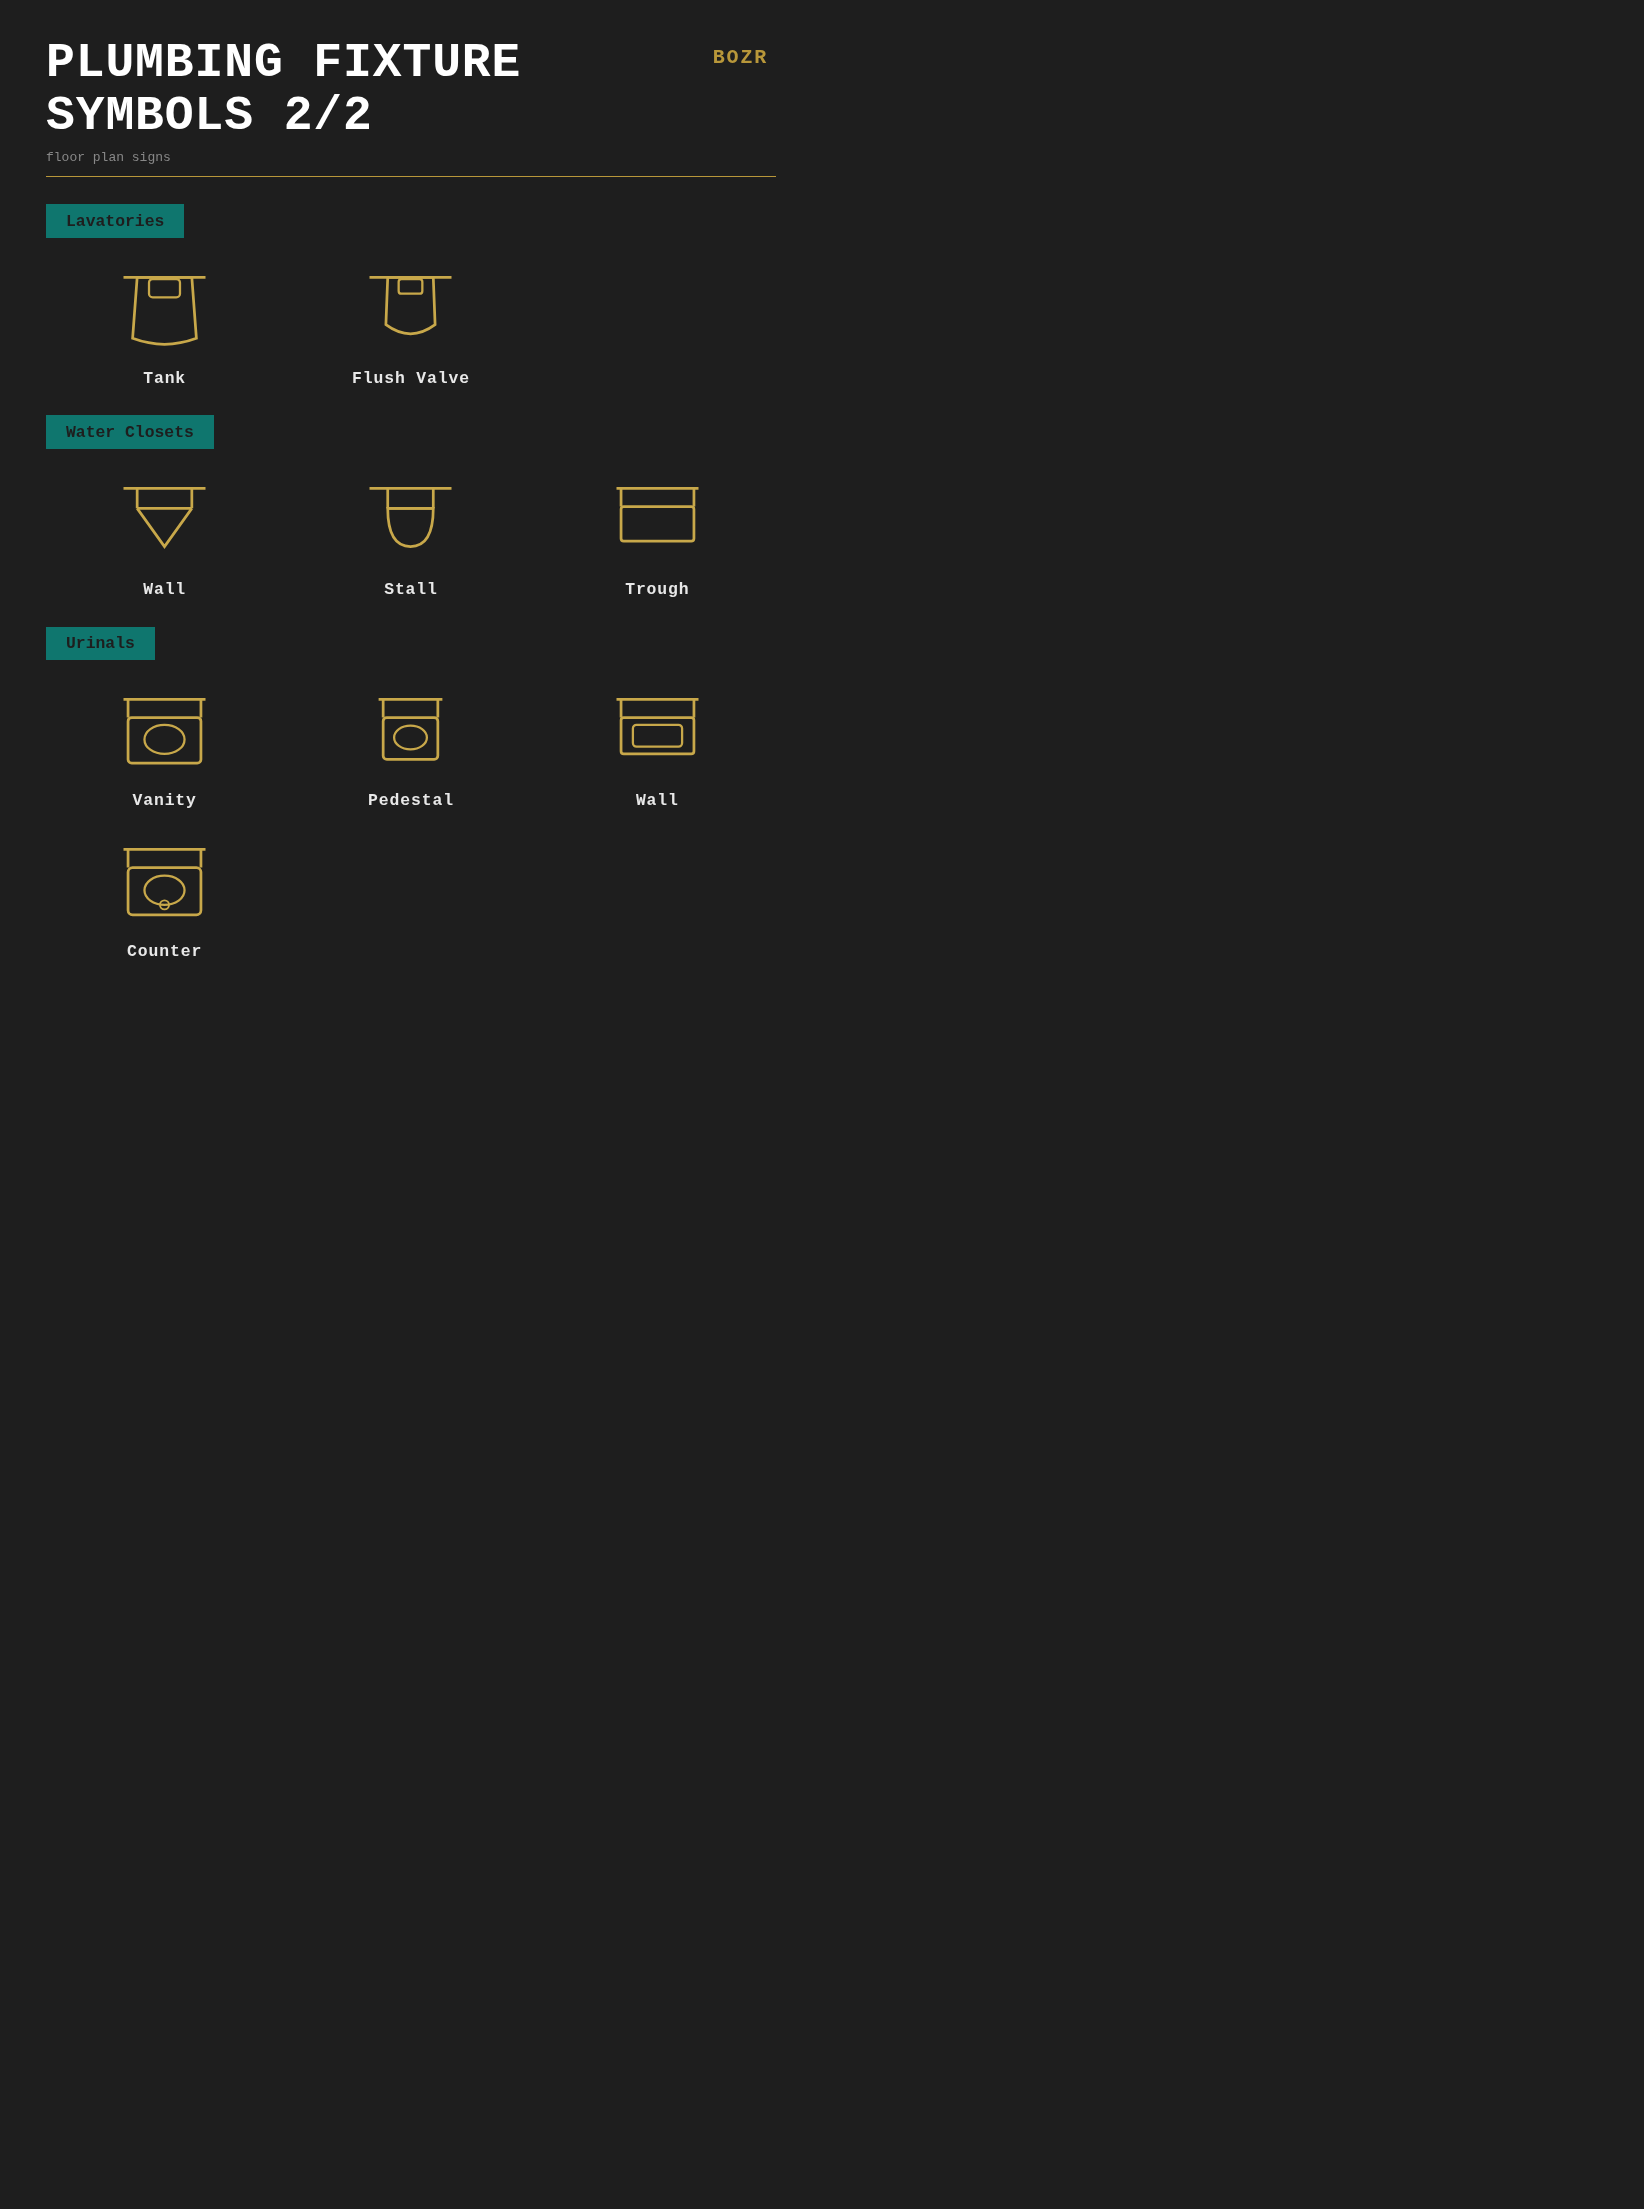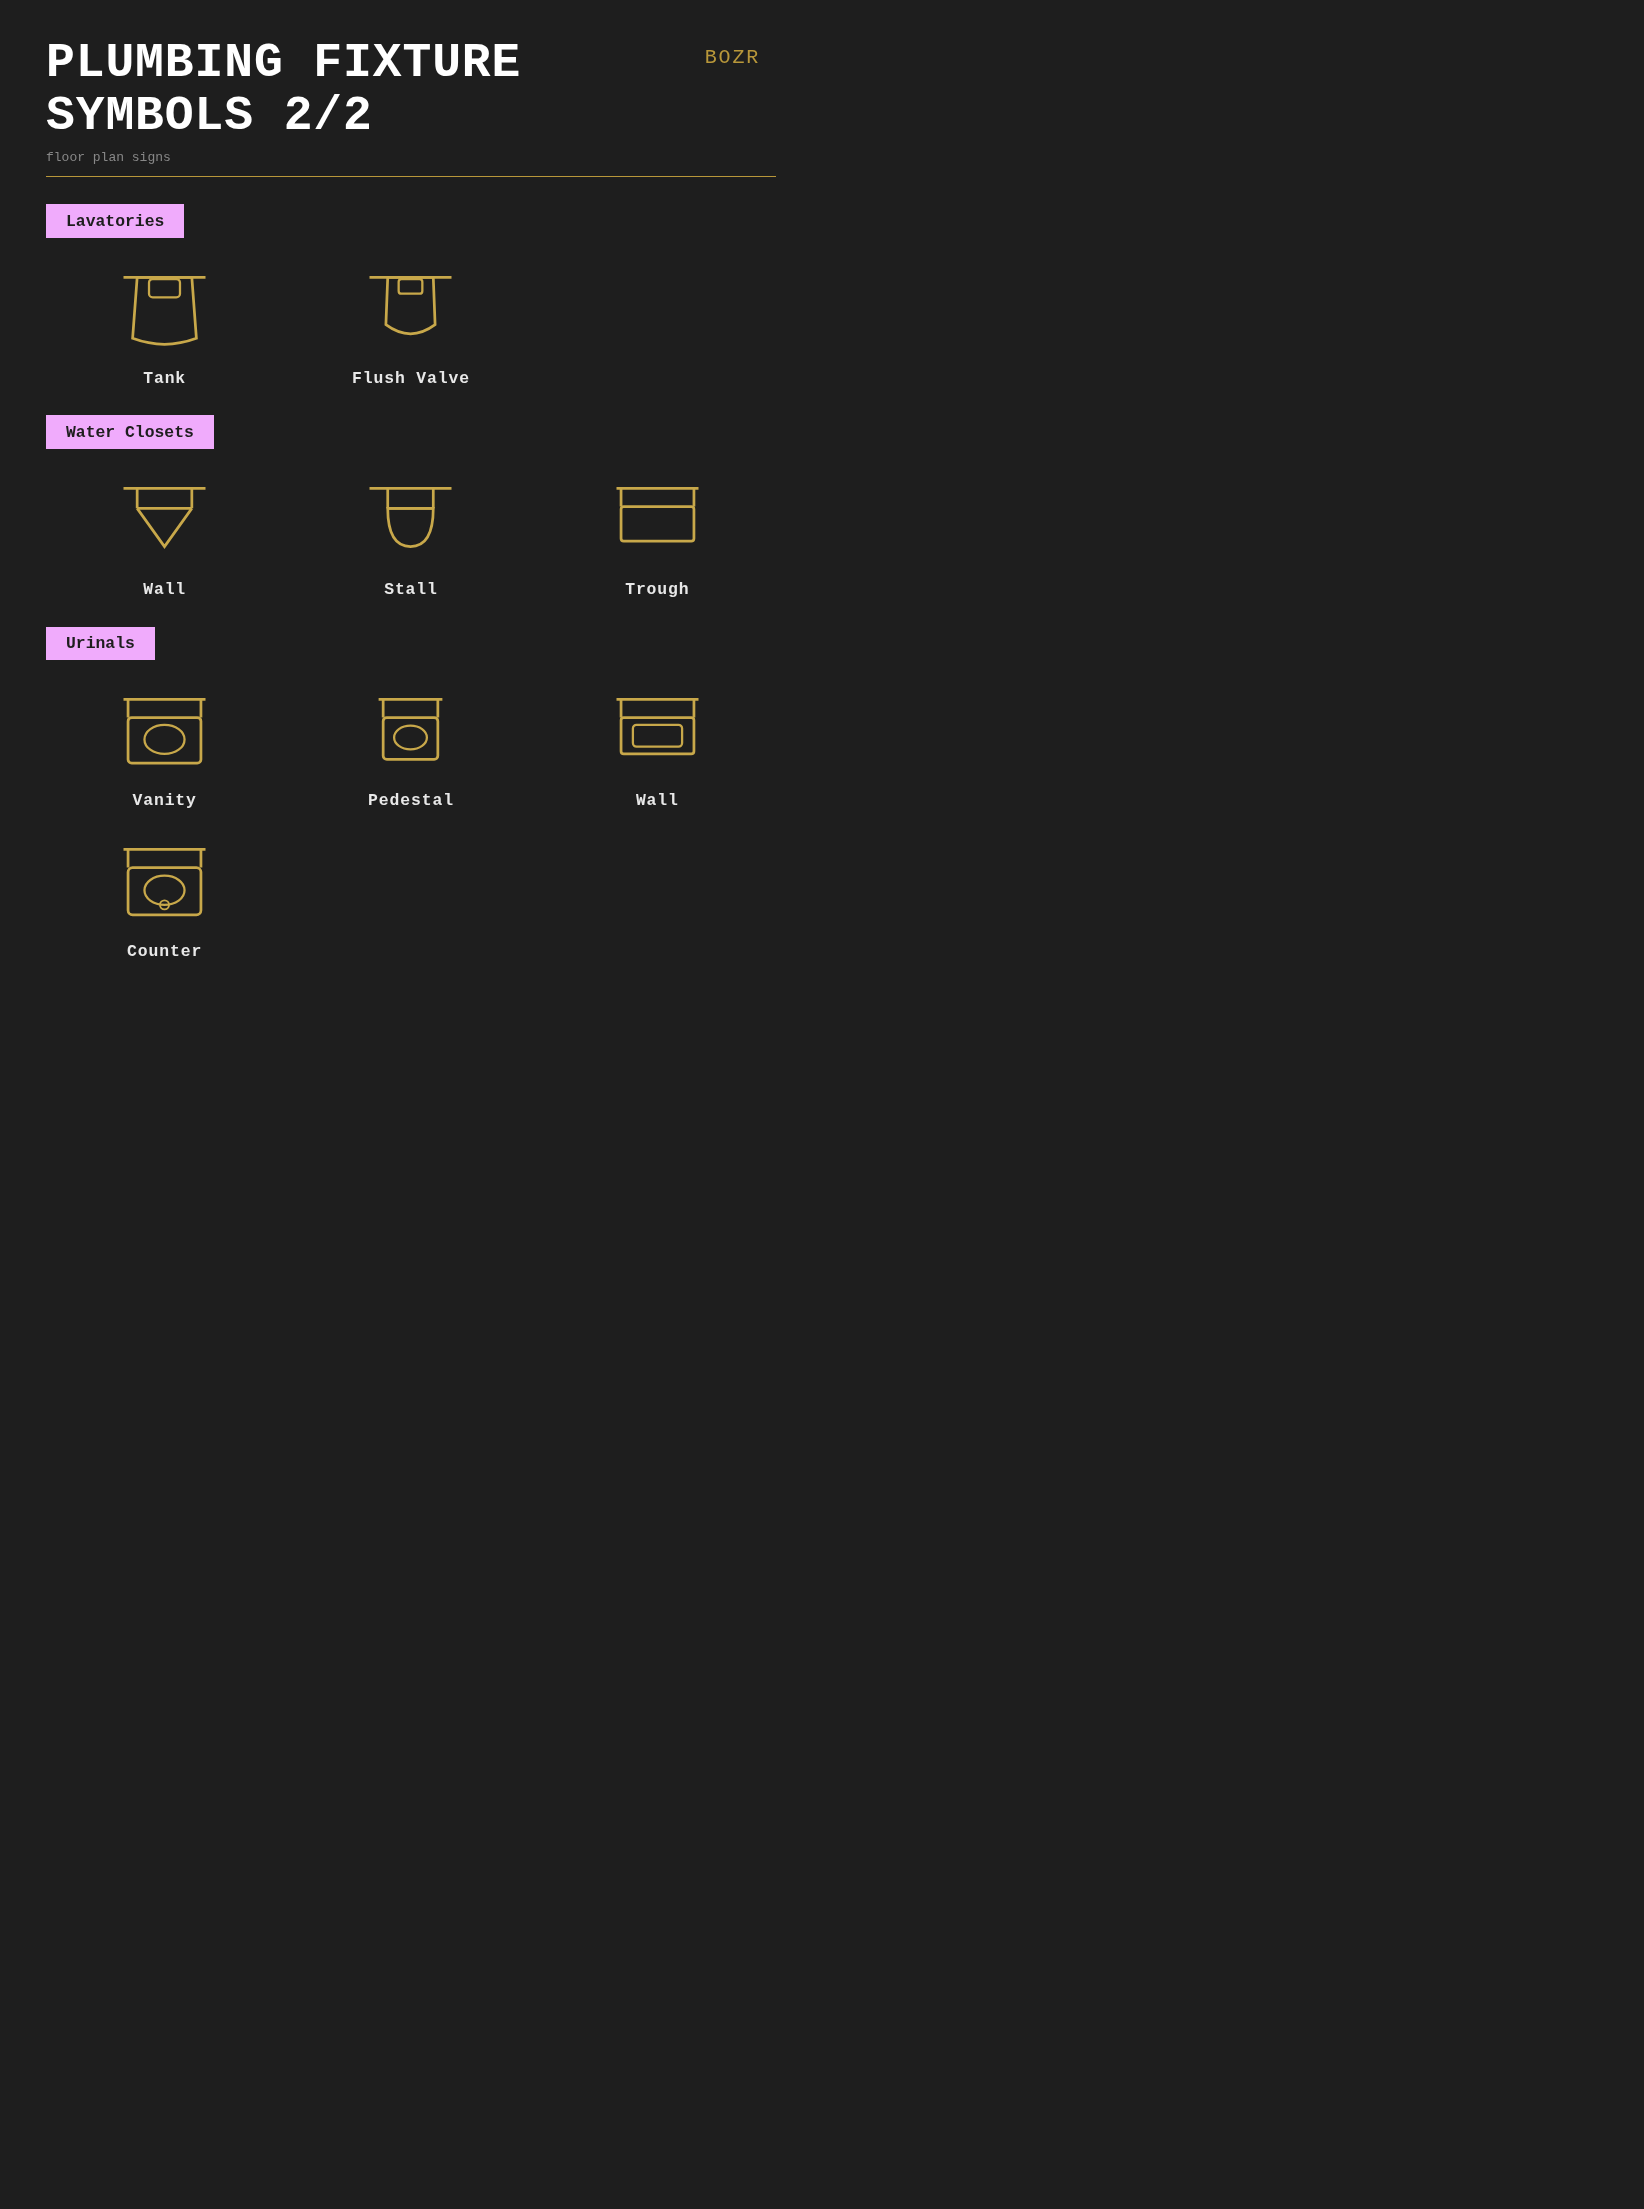--- a/index.html
+++ b/index.html
@@ -26,34 +26,34 @@
     .subtitle {
       font-size: 13px;
       color: #888;
       margin-top: 7.3px;
       font-family: 'Courier New', Courier, monospace;
       font-weight: 400;
     }
     .brand {
       position: absolute;
       top: 9.1px;
-      right: 16px;
+      right: 8px;
       font-size: 20px;
-      font-weight: 400;
+      font-weight: 700;
       color: #b8973a;
       letter-spacing: 1.8px;
     }
     .divider {
       border: none;
       border-top: 1.8px solid #b8973a;
       margin: 11px 0 27.4px 0;
     }
     .section-label {
       display: inline-block;
-      background-color: #f0abfc;
+      background-color: #0f766e;
       color: #1e1e1e;
       font-size: 16.4px;
       font-weight: 700;
       padding: 7.3px 20px;
       margin-bottom: 27.4px;
       font-family: 'Courier New', Courier, monospace;
     }
     .grid {
       display: grid;
       grid-template-columns: repeat(3, 1fr);

